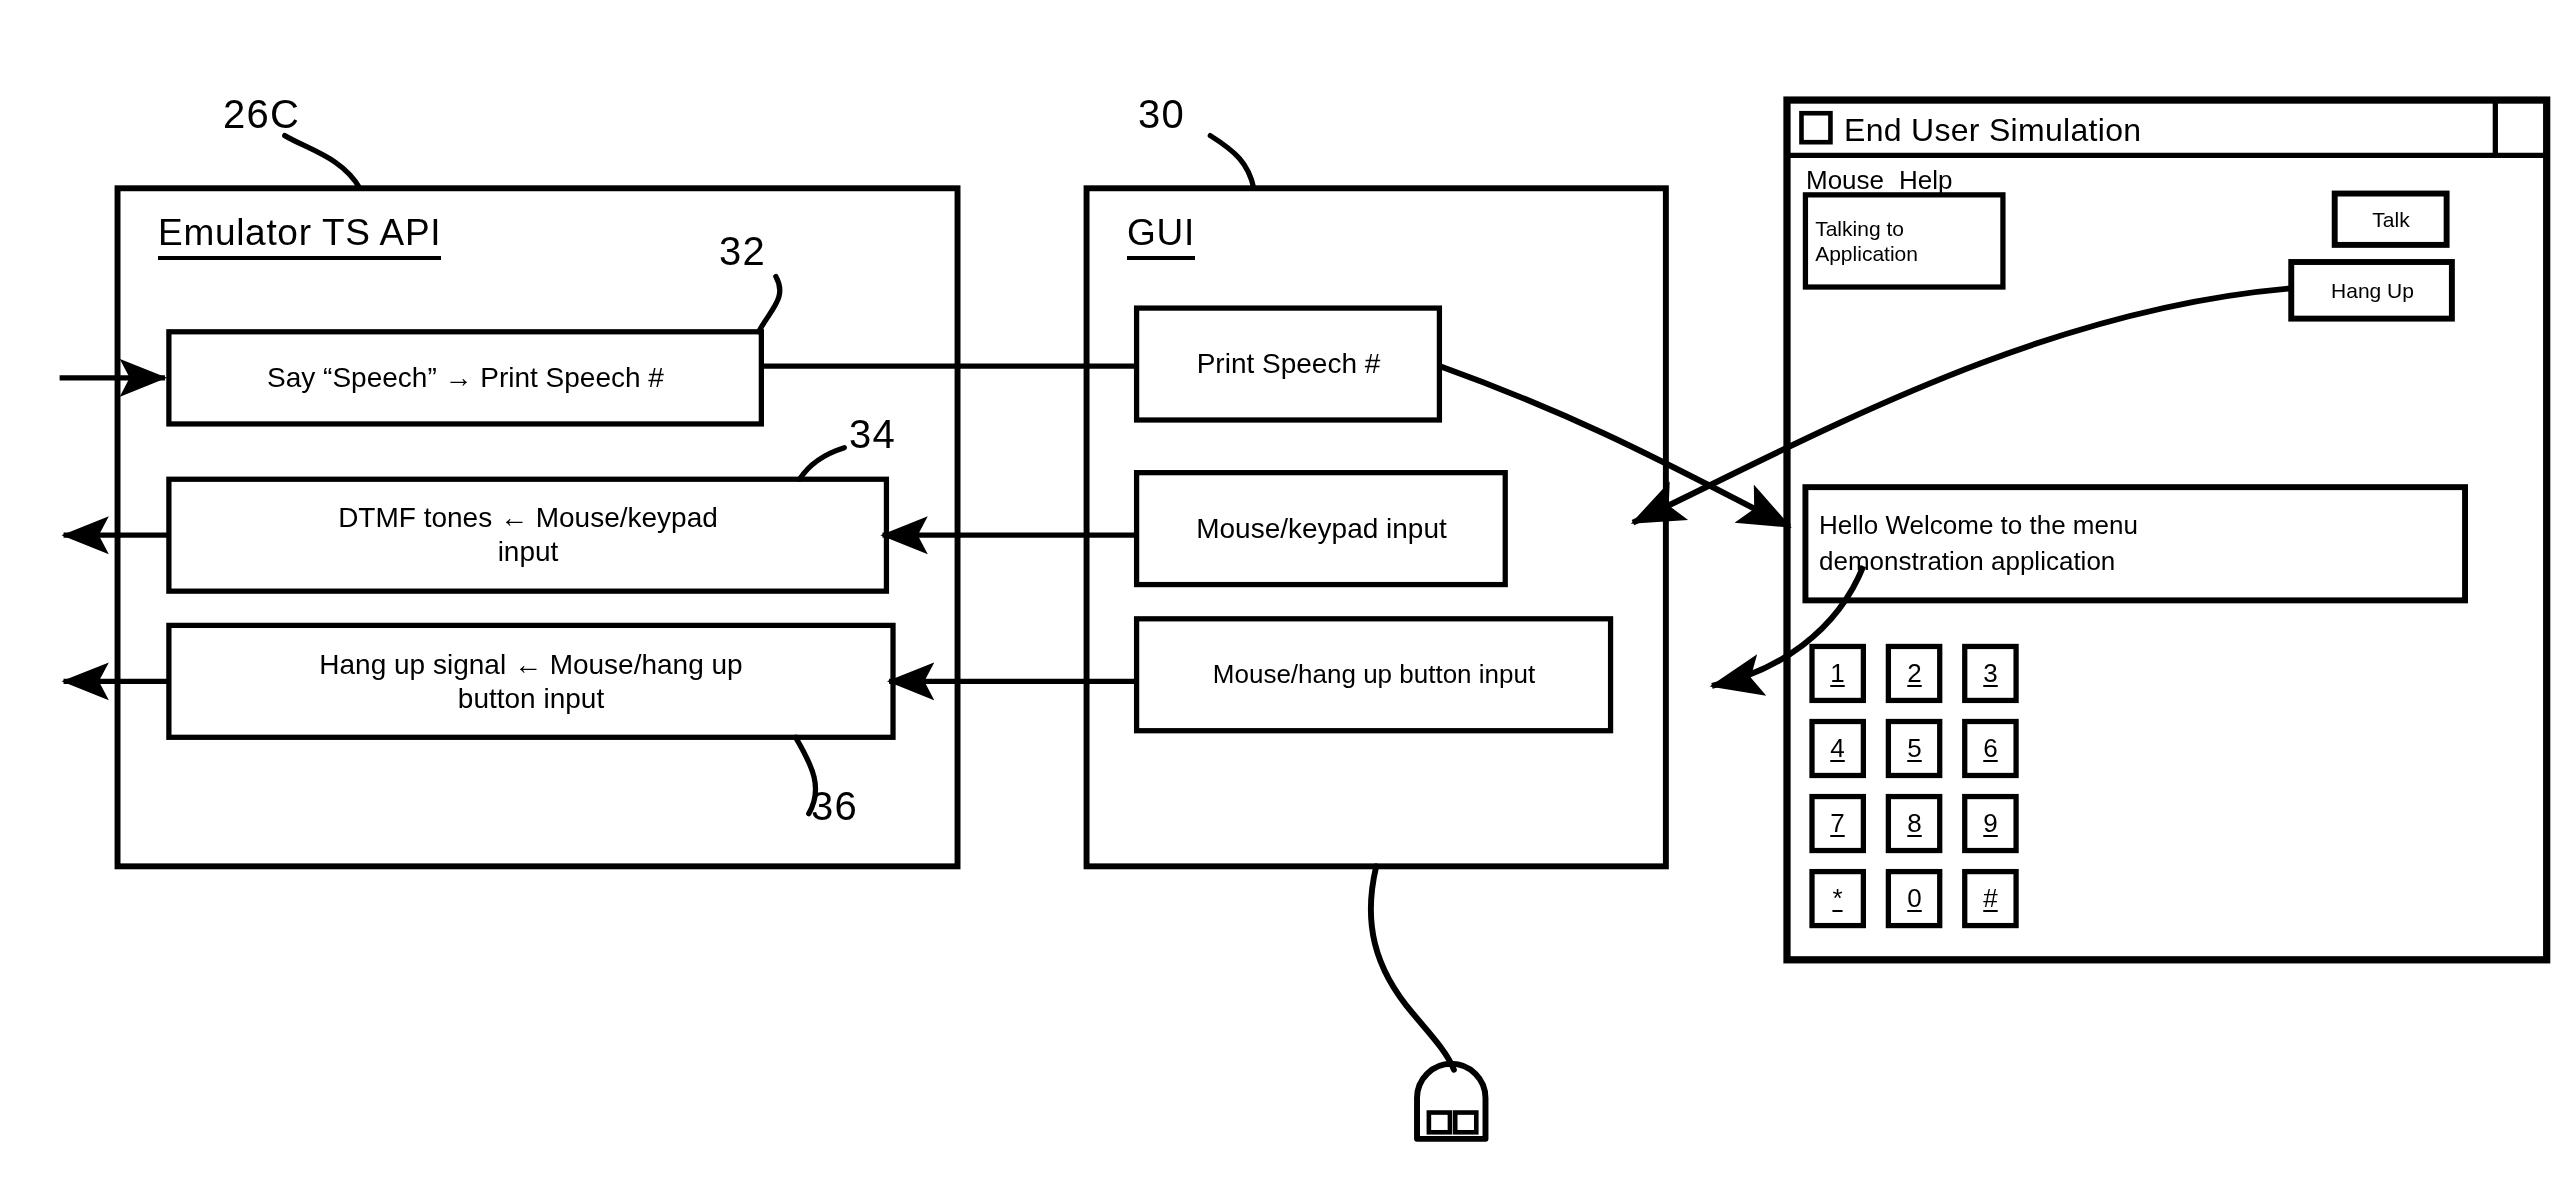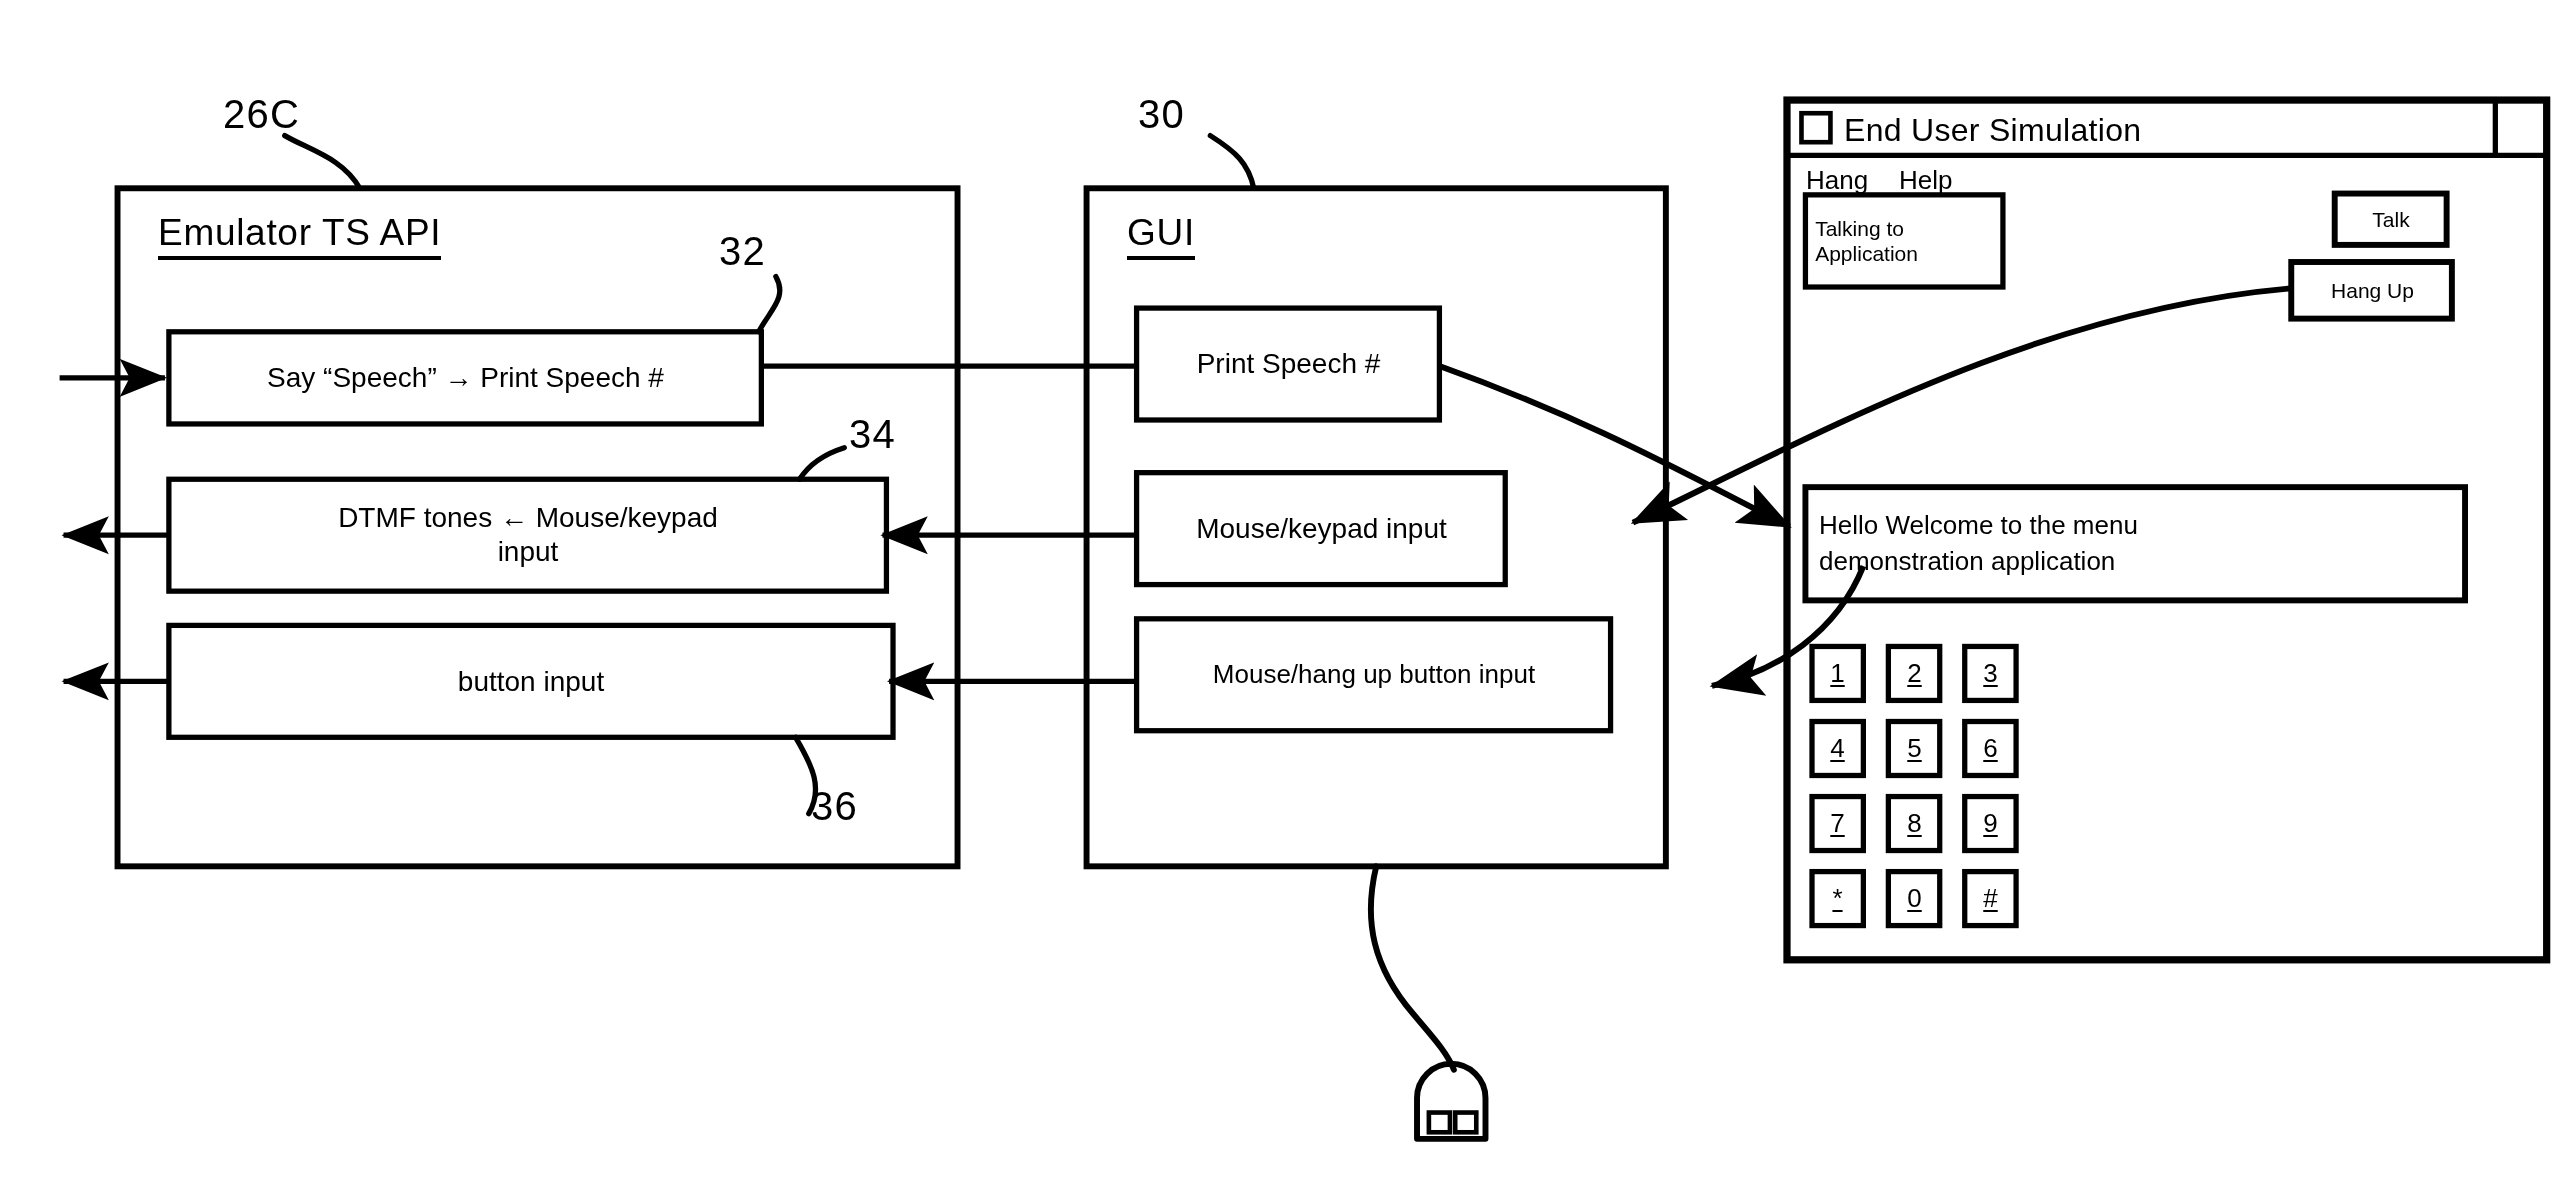--- a/index.html
+++ b/index.html
@@ -187,34 +187,35 @@
   <div class="tx panel-title" style="left:158px; top:212px;">Emulator TS API</div>
 
   <div class="center-box-text proc-label" style="left:169px; top:332px; width:593px; height:92px;">Say “Speech” → Print Speech #</div>
 
   <div class="center-box-text proc-label" style="left:169px; top:479px; width:718px; height:112px; flex-direction:column;">
     <span>DTMF tones ← Mouse/keypad</span>
     <span>input</span>
   </div>
 
   <div class="center-box-text proc-label" style="left:169px; top:626px; width:724px; height:112px; flex-direction:column;">
+    <span>Hang up signal ← Mouse/hang up</span>
     <span>button input</span>
   </div>
 
   <div class="tx panel-title" style="left:1127px; top:212px;">GUI</div>
 
   <div class="center-box-text proc-label" style="left:1137px; top:308px; width:303px; height:112px;">Print Speech #</div>
 
   <div class="center-box-text proc-label" style="left:1137px; top:473px; width:369px; height:112px;">Mouse/keypad input</div>
 
   <div class="center-box-text proc-label-sm" style="left:1137px; top:619px; width:474px; height:112px;">Mouse/hang up button input</div>
 
   <div class="tx sim-title-text" style="left:1844px; top:113px;">End User Simulation</div>
 
-  <div class="tx sim-menu-text underline-accel" style="left:1806px; top:166px;">Hang</div>
+  <div class="tx sim-menu-text underline-accel" style="left:1806px; top:166px;">Mouse</div>
 
   <div class="tx sim-menu-text underline-accel" style="left:1899px; top:166px;">Help</div>
 
   <div class="center-box-text sim-btn-text" style="left:1806px; top:195px; width:198px; height:92px; flex-direction:column; align-items:flex-start; padding-left:9.2px; box-sizing:border-box;">
     <span>Talking to</span>
     <span>Application</span>
   </div>
 
   <div class="center-box-text sim-btn-text" style="left:2335px; top:194px; width:112px; height:51px;">Talk</div>
 

